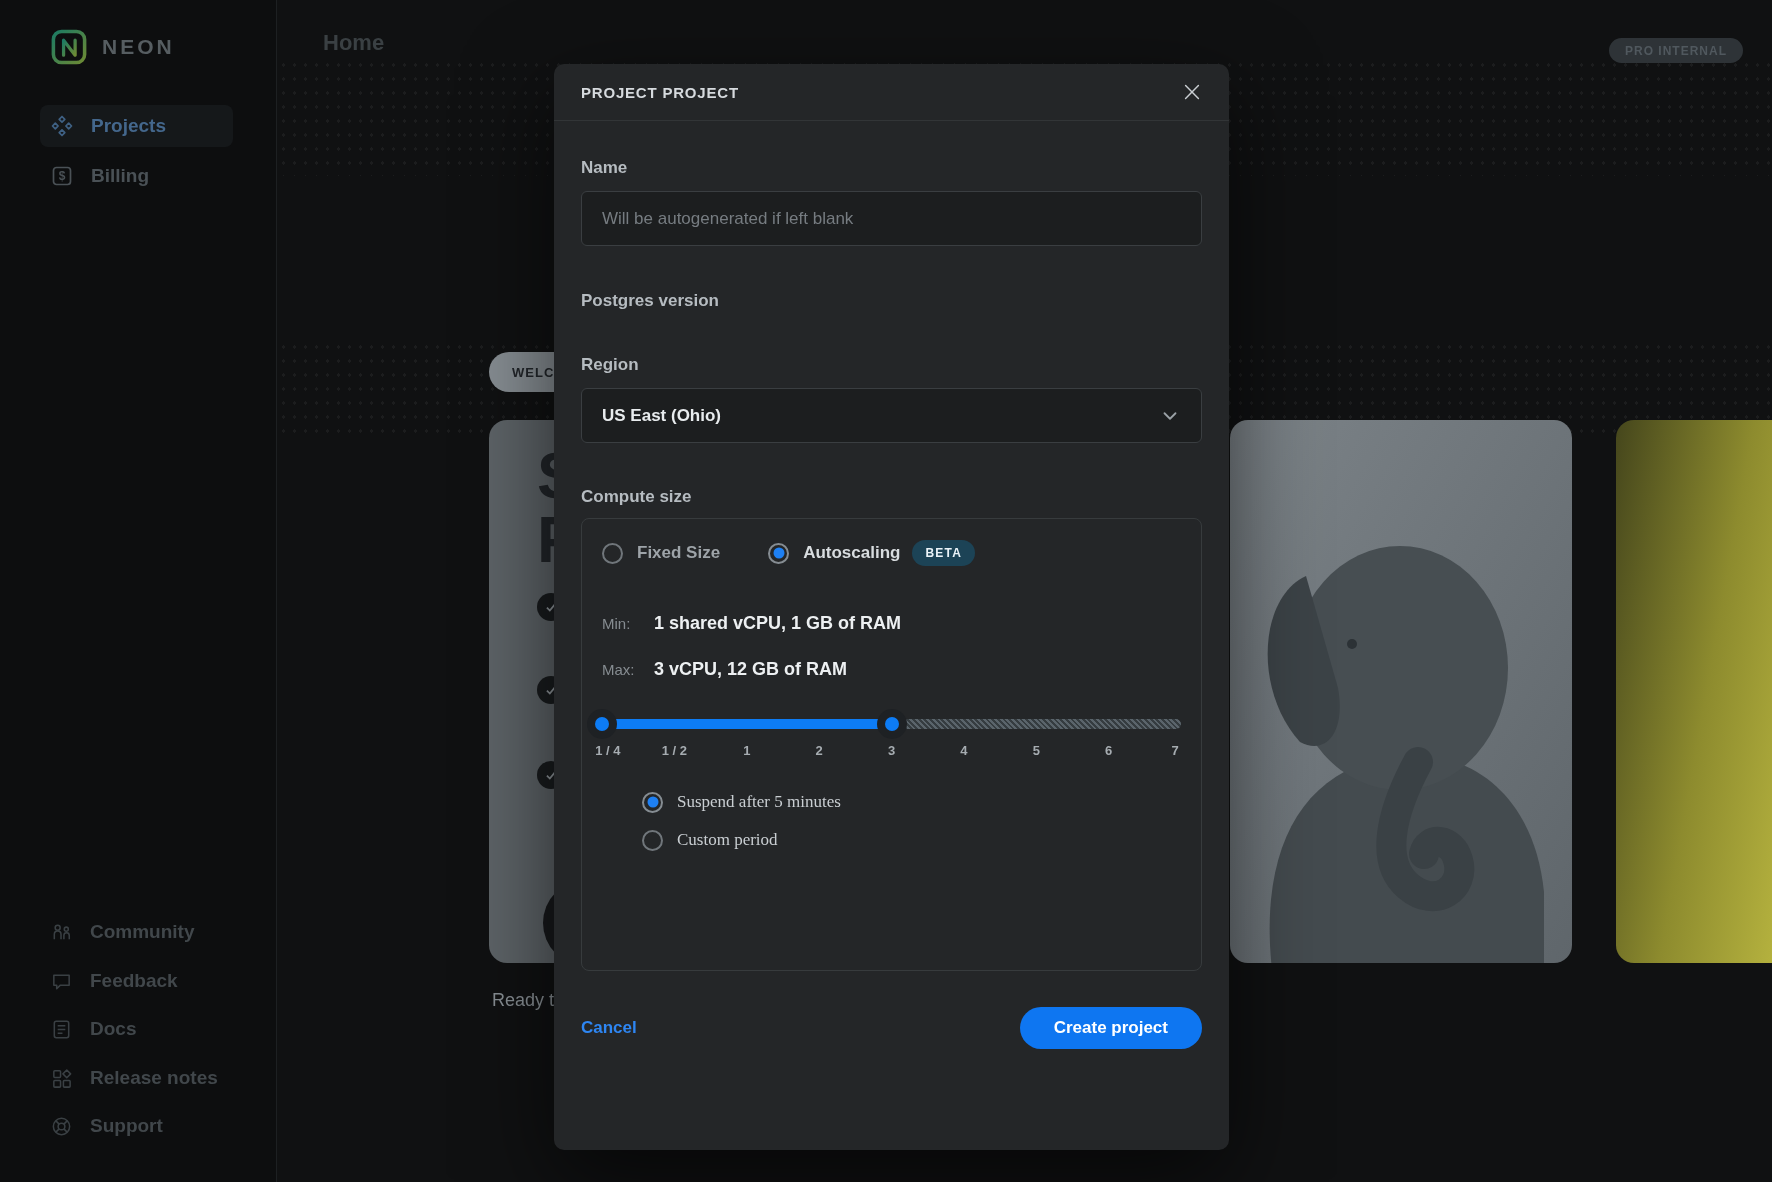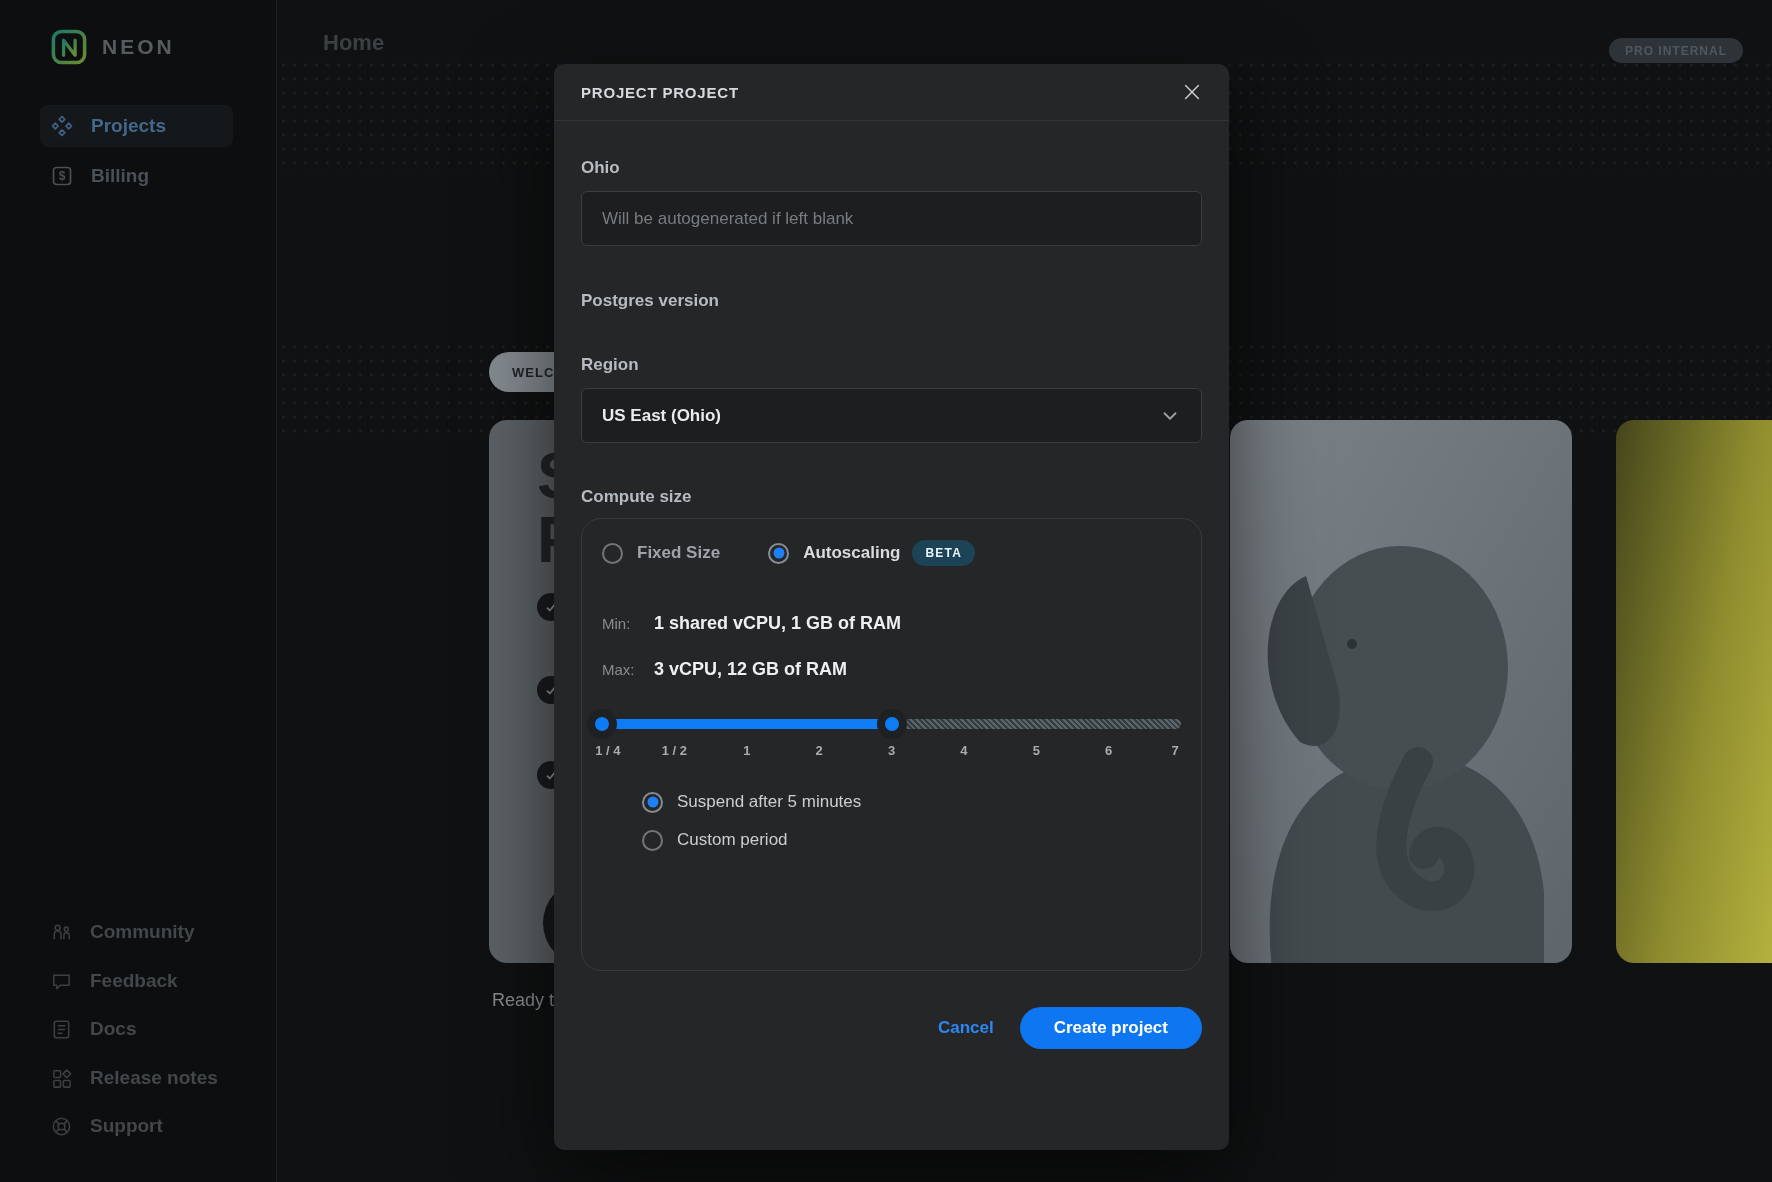--- a/index.html
+++ b/index.html
@@ -91,21 +91,21 @@
   .text-input, .select {
     margin-top:13px; height:55px; width:100%; background:#1c1e1f;
     border:1px solid #3a3e41; border-radius:6px; padding:0 20px;
     font-size:17px; color:#e8ecee; font-family:"Liberation Sans", sans-serif;
   }
   .text-input::placeholder { color:#767c81; }
   .select { display:flex; align-items:center; justify-content:space-between; cursor:pointer; }
   .select .value { font-weight:600; }
   
   .compute-box {
-    margin-top:11px; height:453px; border:1px solid #373b3d; border-radius:20px;
+    margin-top:11px; height:453px; border:1px solid #373b3d; border-radius:8px;
     padding:22px 20px; position:relative;
   }
   .radio-row { display:flex; align-items:center; height:24px; }
   .radio { width:21px; height:21px; border-radius:50%; border:2px solid #70767b; position:relative; cursor:pointer; flex:0 0 auto; }
   .radio.selected { border-color:#858c92; }
   .radio.selected::after {
     content:""; position:absolute; left:50%; top:50%; width:11px; height:11px;
     transform:translate(-50%,-50%); border-radius:50%; background:#1e80f3;
   }
   .radio-label { margin-left:14px; font-size:17px; font-weight:600; color:#9ea4a9; cursor:pointer; }
@@ -136,22 +136,22 @@
   .ticks { position:relative; height:16px; margin-top:4px; }
   .tick { position:absolute; transform:translateX(-50%); font-size:13px; font-weight:bold; color:#a6acb1; white-space:nowrap; }
   .suspend-row { display:flex; align-items:center; margin-top:34px; }
   .checkbox {
     width:26px; height:26px; border-radius:6px; background:#1b1d1f; border:1.5px solid #4b5053;
     display:flex; align-items:center; justify-content:center; cursor:pointer; flex:0 0 auto;
   }
   .suspend-label { margin-left:14px; font-size:17px; font-weight:600; color:#dde1e4; }
   .sub-radio { display:flex; align-items:center; margin-left:40px; height:26px; }
   .sub-radio.first { margin-top:30px; } .sub-radio + .sub-radio { margin-top:12px; }
-  .sub-radio .radio-label { color:#c9ced2; font-weight:400; }
-  .modal-footer { display:flex; align-items:center; justify-content:flex-end; margin-top:36px; }
+  .sub-radio .radio-label { color:#c9ced2; font-weight:400;font-family:Liberation Serif, serif; }
+  .modal-footer { display:flex; align-items:center; justify-content:space-between; margin-top:36px; }
   .cancel-link { font-size:17px; font-weight:bold; color:#2e86f3; cursor:pointer; margin-right:26px; }
   .submit-btn {
     height:42px; padding:0 34px; border:none; border-radius:25px; background:#0e76f1;
     color:#ffffff; font-size:17px; font-weight:bold; cursor:pointer;
     font-family:"Liberation Sans", sans-serif;
   }
 </style>
 </head>
 <body>
 
@@ -275,21 +275,21 @@
   <div class="modal-header">
     <span class="modal-title">PROJECT PROJECT</span>
     <span class="close-btn">
       <svg width="22" height="22" viewBox="0 0 24 24" stroke="currentColor" stroke-width="1.6" stroke-linecap="round">
         <path d="M5 5l14 14M19 5L5 19"></path>
       </svg>
     </span>
   </div>
 
   <div class="modal-body">
-    <div class="field-label">Ohio</div>
+    <div class="field-label">Name</div>
     <input class="text-input" type="text" placeholder="Will be autogenerated if left blank" style="">
 
     <div class="field-label tight">Postgres version</div>
 
     <div class="field-label" style="margin-top:44px;">Region</div>
     <div class="select">
       <span class="value">US East (Ohio)</span>
       <svg width="22" height="22" viewBox="0 0 24 24" fill="none" stroke="#9aa1a6" stroke-width="2" stroke-linecap="round" stroke-linejoin="round">
           <path d="M6 9l6 6 6-6"></path>
         </svg>

